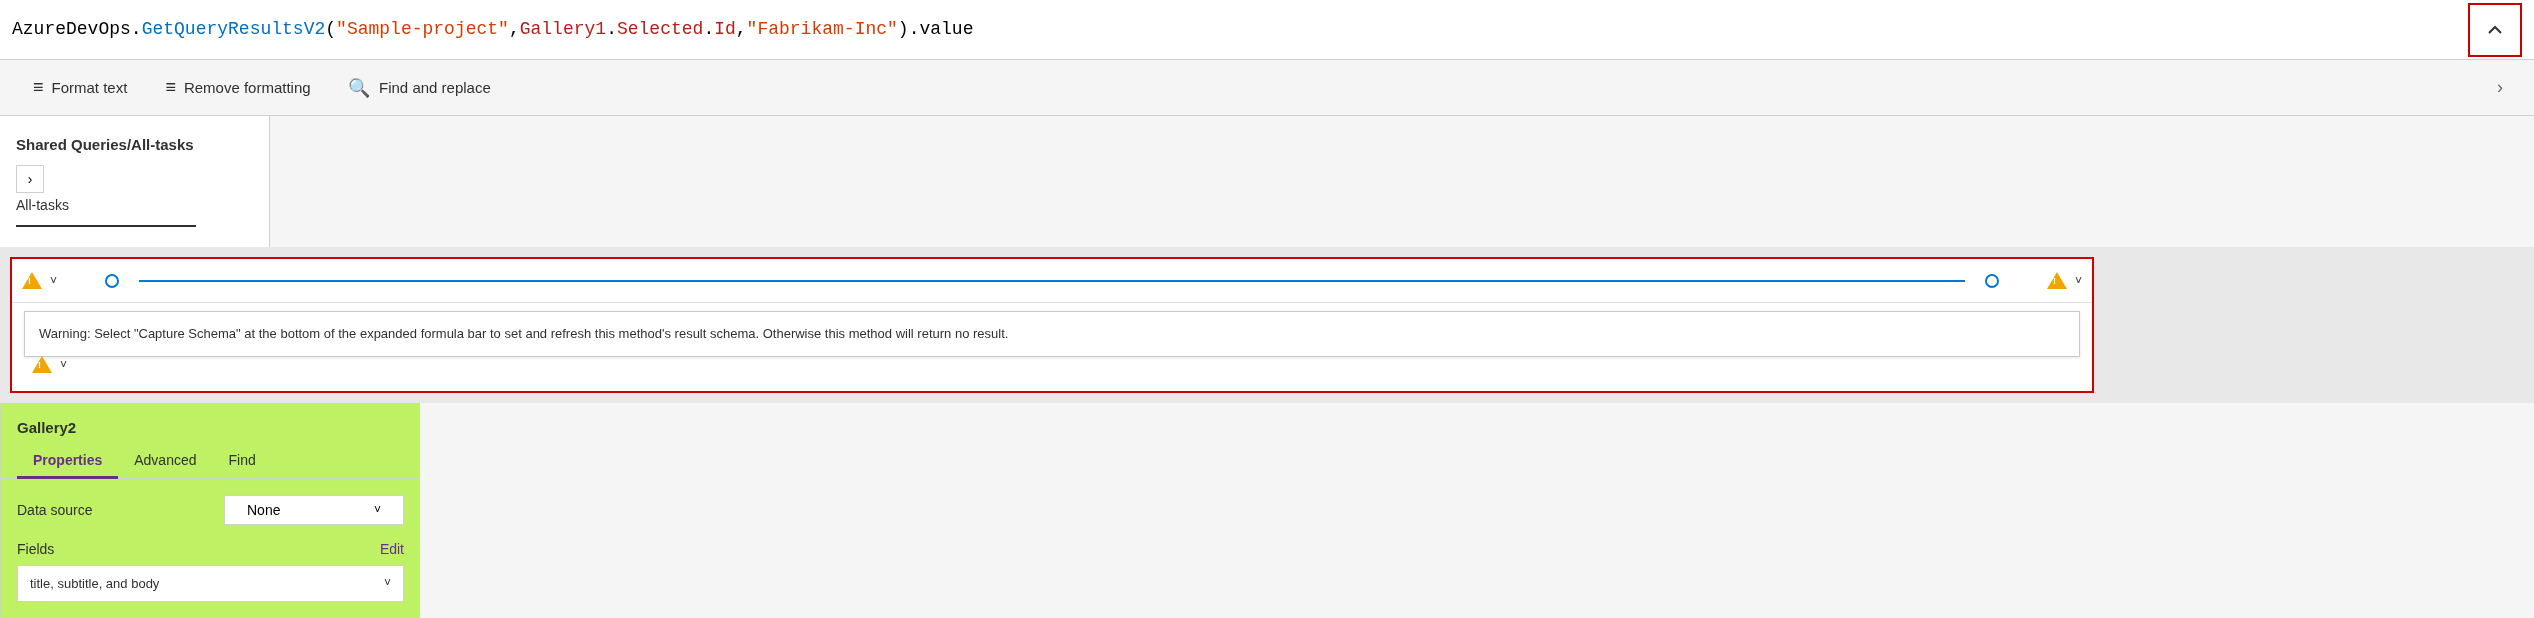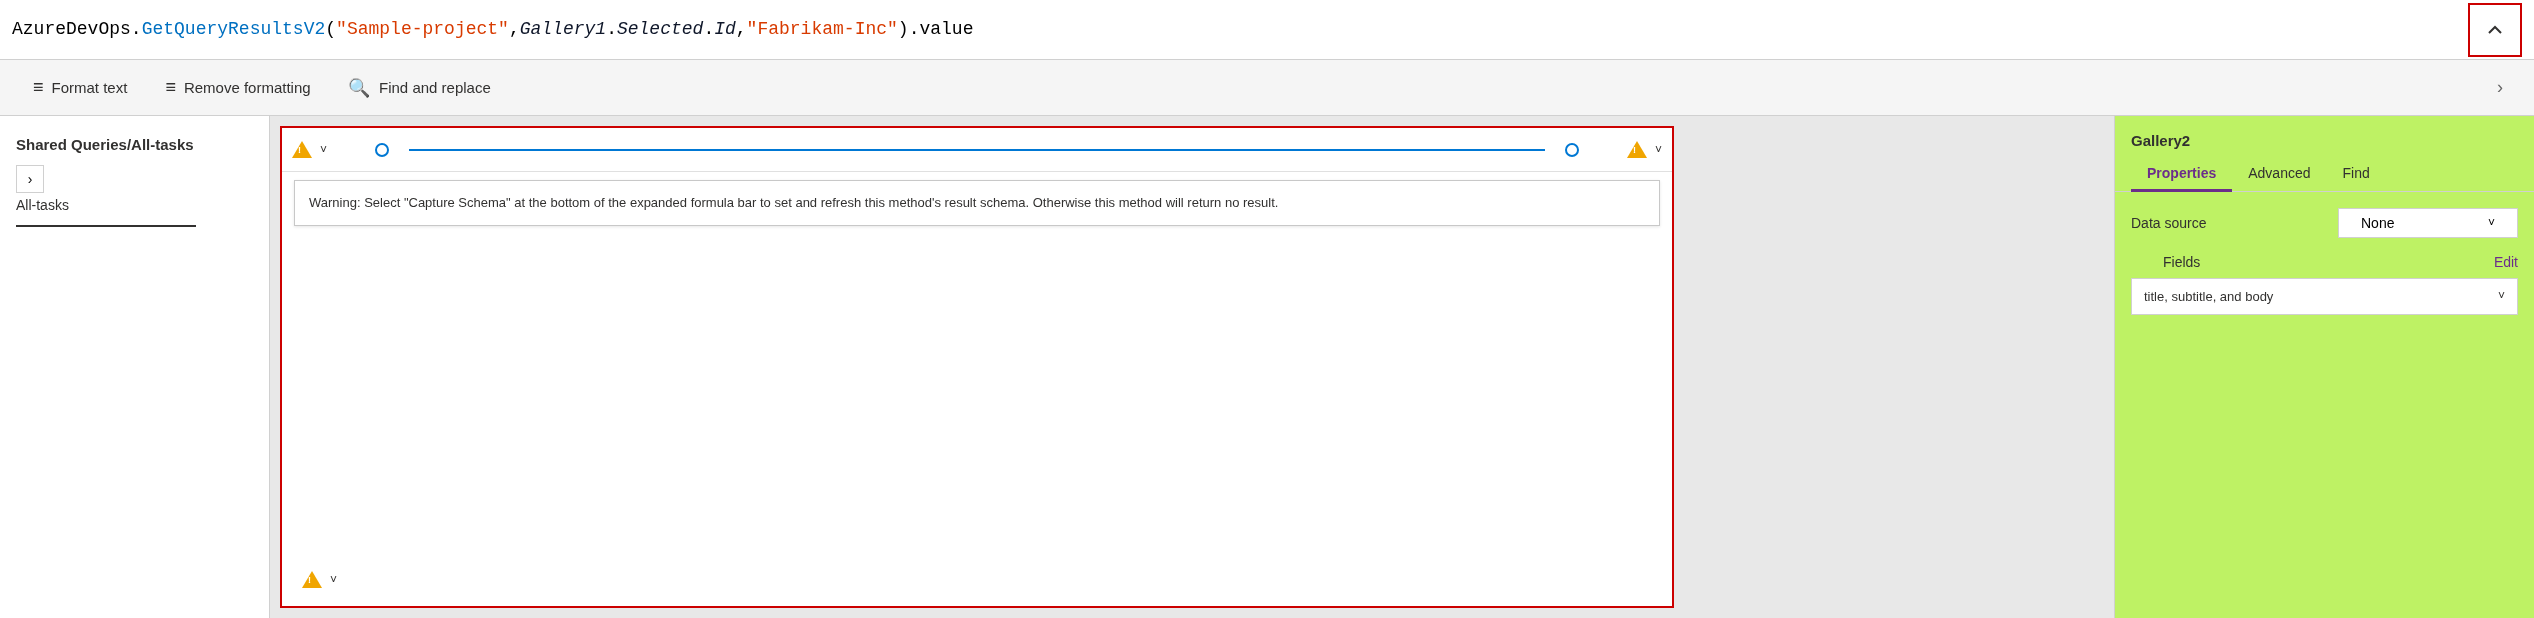--- a/index.html
+++ b/index.html
@@ -25,21 +25,21 @@
     .formula-text {
       flex: 1;
       font-family: 'Courier New', monospace;
       font-size: 18px;
       line-height: 1.4;
       white-space: nowrap;
     }
     .formula-text .black { color: #000; }
     .formula-text .blue { color: #0070c1; }
     .formula-text .red { color: #d83b01; }
-    .formula-text .red-italic { color: #0f172a; font-style: italic; }
+    .formula-text .red-italic { color: #b91c1c; }
     .formula-bar-collapse {
       width: 54px;
       height: 54px;
       border: 2px solid #cc0000;
       display: flex;
       align-items: center;
       justify-content: center;
       cursor: pointer;
       margin-left: 8px;
       background: #fff;
@@ -80,20 +80,21 @@
       justify-content: center;
       cursor: pointer;
       color: #666;
       font-size: 18px;
     }
 
     
     .main-layout {
       display: flex;
       height: calc(618px - 116px);
+      flex-direction: column;
     }
 
     
     .canvas-area {
       flex: 1;
       background: #e8e8e8;
       position: relative;
       overflow: hidden;
     }
 
@@ -153,21 +154,20 @@
       display: flex;
       align-items: center;
       justify-content: space-between;
       cursor: pointer;
     }
     .fields-row {
       display: flex;
       align-items: center;
       justify-content: space-between;
       margin-bottom: 8px;
-      margin-left: 32px;
     }
     .fields-edit {
       color: #6b2d8b;
       font-size: 14px;
       cursor: pointer;
     }
     .fields-dropdown {
       border: 1px solid #d0d0d0;
       padding: 10px 12px;
       display: flex;

